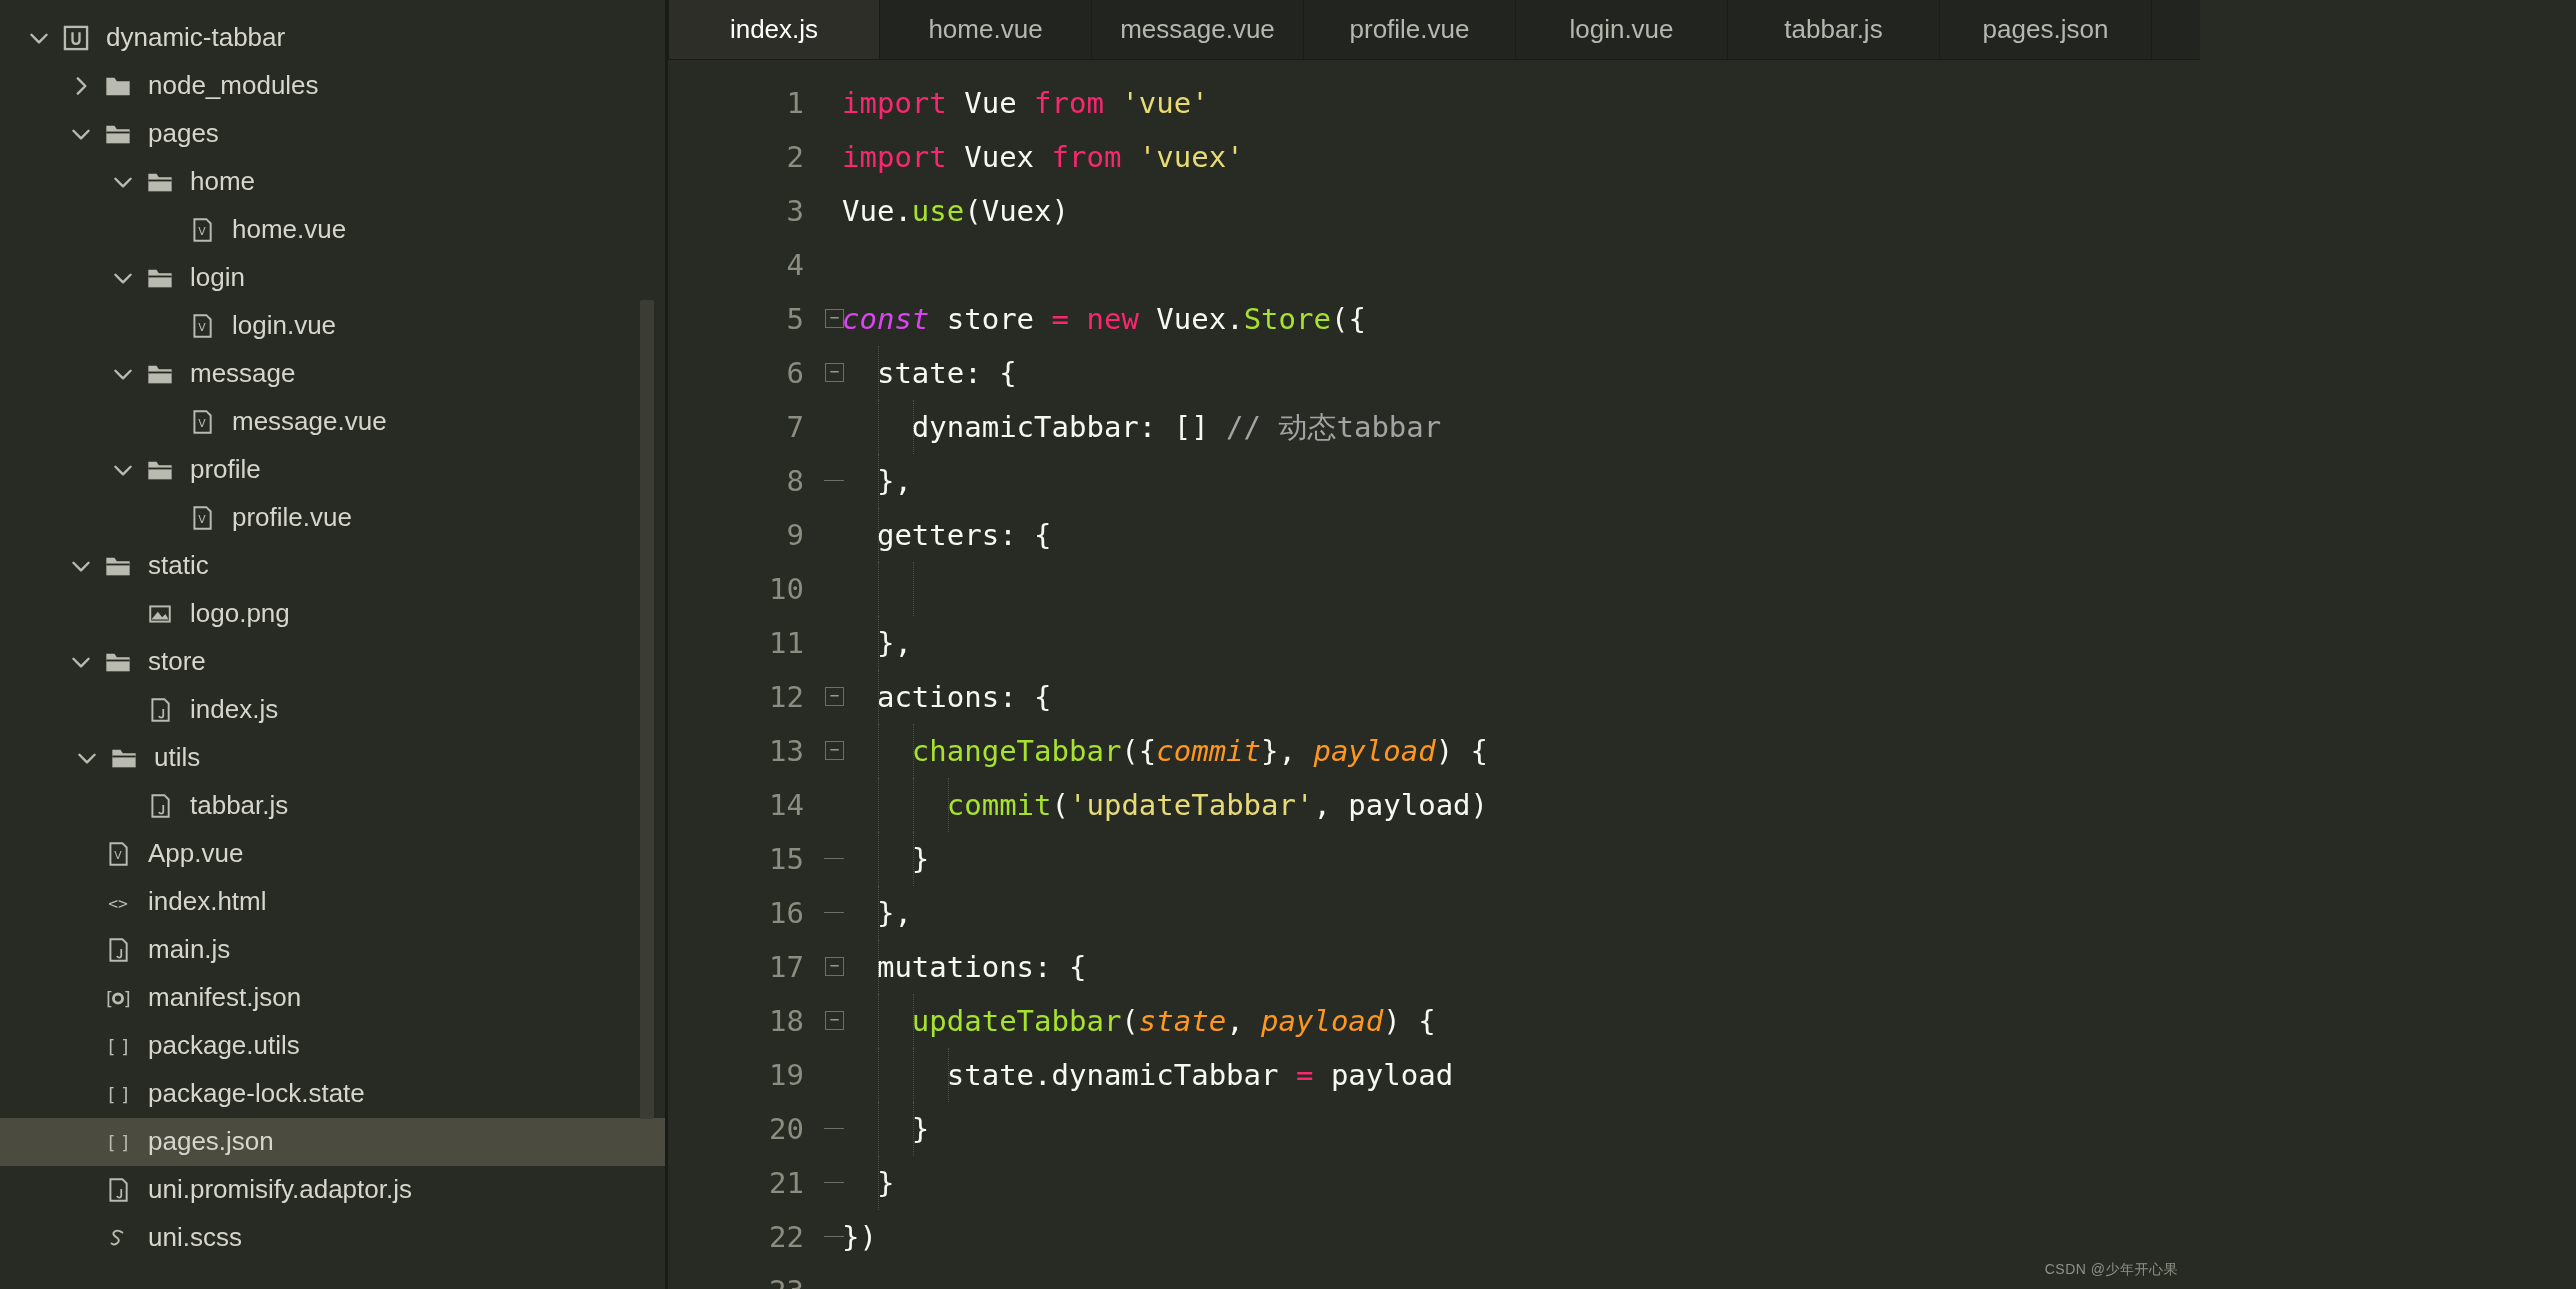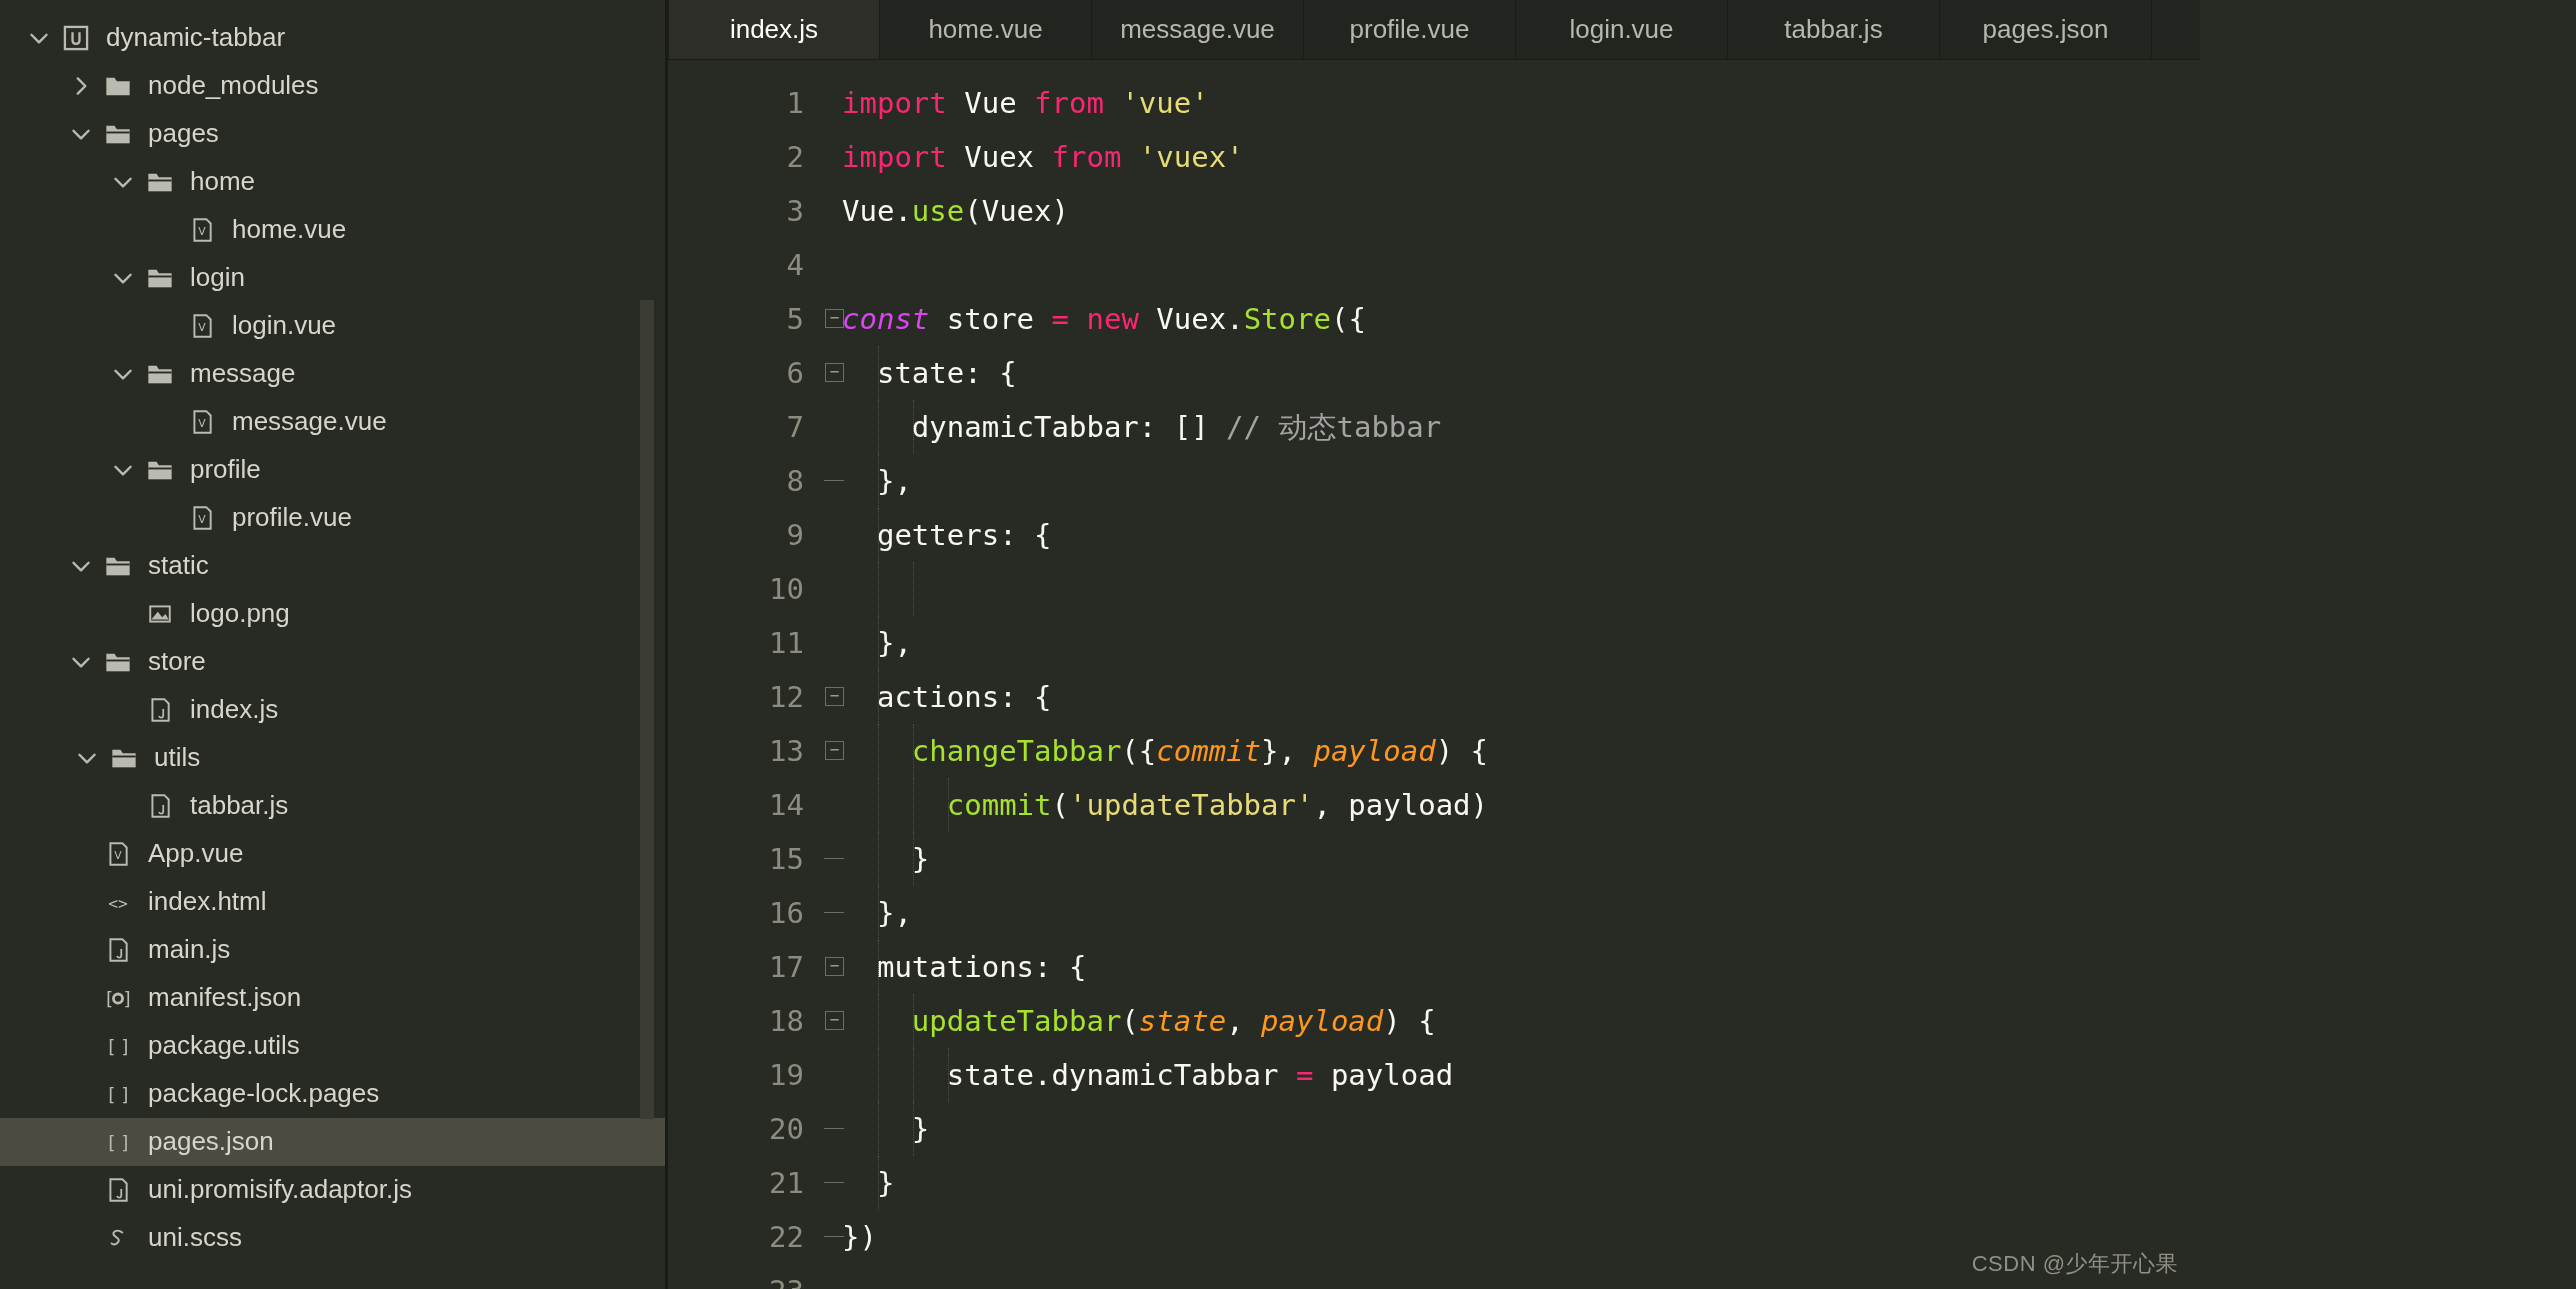--- a/index.html
+++ b/index.html
@@ -142,21 +142,21 @@
   .fn       { color:#a6e22e; }
   .cls      { color:#a6e22e; }
   .str      { color:#e6db74; }
   .param    { color:#fd971f; font-style:italic; }
   .cmt      { color:#a3a3a3; }
   .plain    { color:#f8f8f2; }
 
   #watermark {
     position:absolute; right:22px; bottom:10px;
     font-family:"Liberation Sans", sans-serif;
-    font-size:22px;
+    font-size:14px;
     color:#8f9086;
     letter-spacing:0.5px;
     text-align:right;
   }
 </style>
 </head>
 <body>
 
 <div id="app">
 
@@ -429,21 +429,21 @@
           </span>
           <span class="label">package.utils</span>
         </div>
         <div class="row" style="padding-left: 64px;">
           <span class="twisty empty"></span>
           <span class="ficon">
             <svg width="26" height="26" viewBox="0 0 24 24">
               <text x="3" y="18" font-size="17" fill="#b9bab0" font-family="DejaVu Sans">[ ]</text>
             </svg>
           </span>
-          <span class="label">package-lock.pages</span>
+          <span class="label">package-lock.state</span>
         </div>
         <div class="row selected" style="padding-left: 64px;">
           <span class="twisty empty"></span>
           <span class="ficon">
             <svg width="26" height="26" viewBox="0 0 24 24">
               <text x="3" y="18" font-size="17" fill="#b9bab0" font-family="DejaVu Sans">[ ]</text>
             </svg>
           </span>
           <span class="label">pages.json</span>
         </div>

